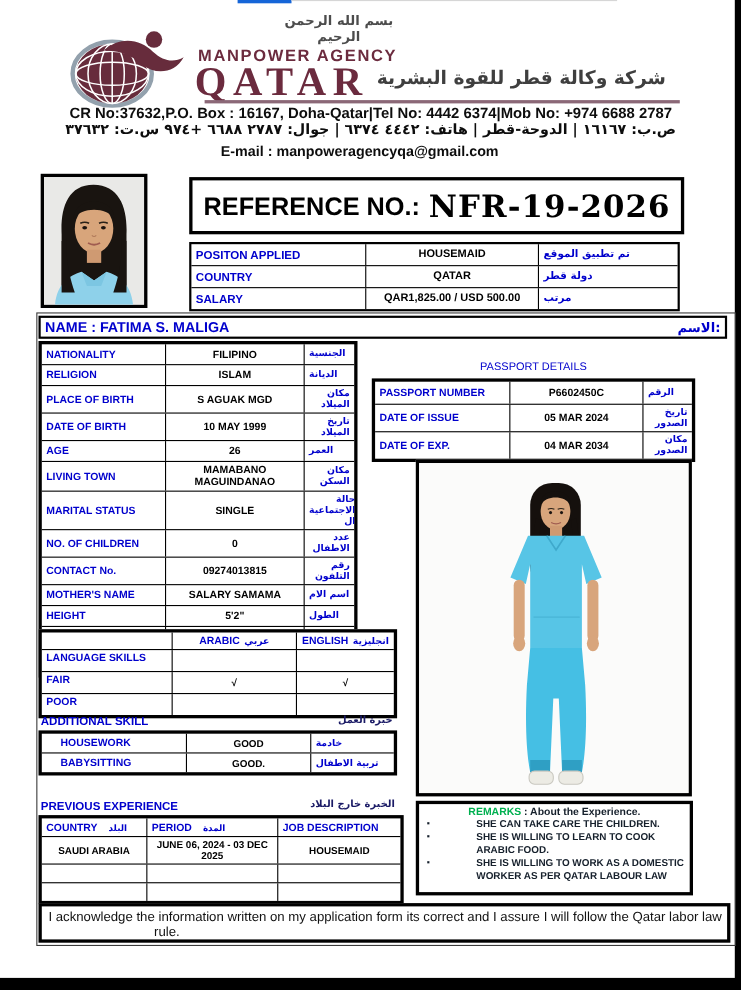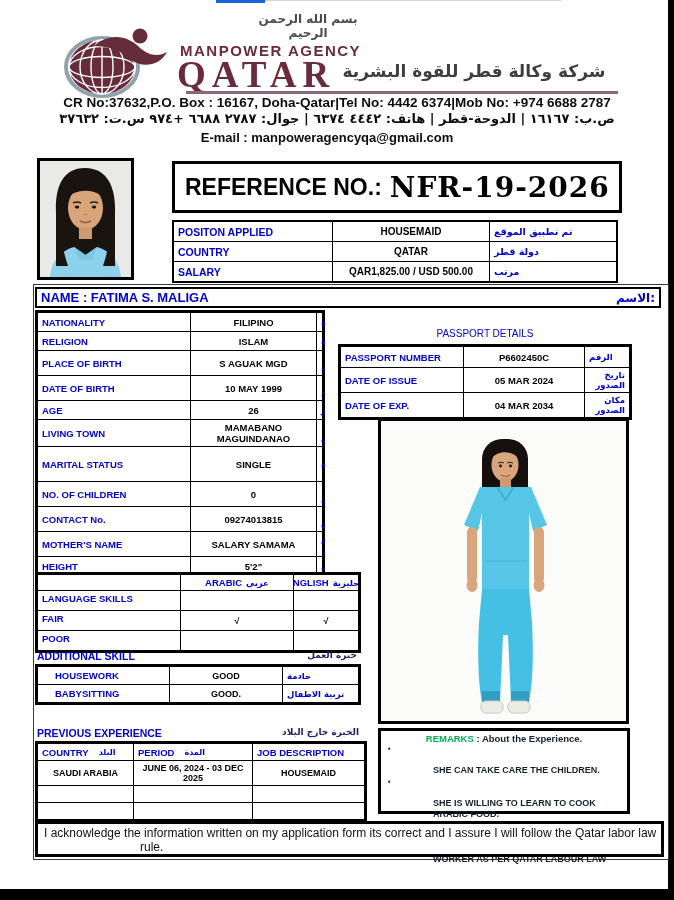--- a/index.html
+++ b/index.html
@@ -55,42 +55,42 @@
   
   .outer-frame { left:33px; top:284px; width:634px; height:574px; border:1.5px solid #3a3a3a; }
   .name-row { left:35px; top:287px; width:614px; height:17px; border:2px solid #000; background:#fff;
               display:flex; justify-content:space-between; align-items:center; padding:0 4px; }
   .name-label { font-size:13px; font-weight:bold; color:#0000cc; }
   .name-ar { font-size:12px; font-weight:bold; color:#0000cc; }
 
   
   .t-details { left:35px; top:310px; width:284px; }
   .t-details .tr { min-height:18px; }
-  .t-details .c1 { flex:0 0 104px; } .t-details .c2 { flex:0 0 117px;margin-left:40px; } .t-details .c3 { flex:1 1 auto; }
+  .t-details .c1 { flex:0 0 104px; } .t-details .c2 { flex:0 0 117px; } .t-details .c3 { flex:1 1 auto; }
 
   
   .pass-title { left:338px; top:328px; width:294px; text-align:center; font-size:10px; font-weight:normal; color:#0000cc; }
   .t-pass { left:338px; top:344px; width:288px; }
   .t-pass .tr { min-height:20px;justify-content:space-between; }
   .t-pass .c1 { flex:0 0 114px; } .t-pass .c2 { flex:0 0 112px; } .t-pass .c3 { flex:1 1 auto; }
 
   
   .photo-box { left:378px; top:418px; width:245px; height:300px; border:3.5px solid #000; background:#fbfbfa; }
   .remarks-box { left:378px; top:728px; width:246px; height:76px; border:3px solid #000; background:#fff; padding:2px 0; }
   .remarks-title { text-align:center; font-size:9.5px; font-weight:bold; color:#16202c; }
   .remarks-title .grn { color:#00b050; }
   .remark-item { display:flex; font-size:9px; font-weight:bold; color:#16202c; line-height:1.3; }
   .remark-item .blt { flex:0 0 10px; padding-left:7px; font-size:8px; }
-  .remark-item .txt { flex:1; margin-left:35px; max-width:190px;margin-top:21px; }
+  .remark-item .txt { flex:1; margin-left:35px; max-width:190px; }
 
   
   .t-lang { left:35px; top:572px; width:320px; }
   .t-lang .tr { min-height:19px; }
   .t-lang .hrow { min-height:15px; }
-  .t-lang .c1 { flex:0 0 110px; } .t-lang .c2 { flex:0 0 104px;margin-left:24px; } .t-lang .c3 { flex:1 1 auto; }
+  .t-lang .c1 { flex:0 0 110px; } .t-lang .c2 { flex:0 0 104px; } .t-lang .c3 { flex:1 1 auto; }
   .t-lang .hcell { justify-content:center; text-align:center; color:#0000cc; font-size:9.5px; gap:4px; }
   .t-lang .chk { justify-content:center; font-size:9px; color:#000; }
 
   
   .add-title-row { left:37px; top:650px; width:320px; display:flex; justify-content:space-between; }
   .sec-label { font-size:10.5px; font-weight:bold; color:#0000cc; }
   .sec-label-ar { font-size:9px; font-weight:bold; color:#1b1b66; }
   .t-add { left:35px; top:664px; width:320px; }
   .t-add .tr { min-height:17px; }
   .t-add .c1 { flex:0 0 110px;padding-left:17px; } .t-add .c2 { flex:0 0 104px; } .t-add .c3 { flex:1 1 auto; }

